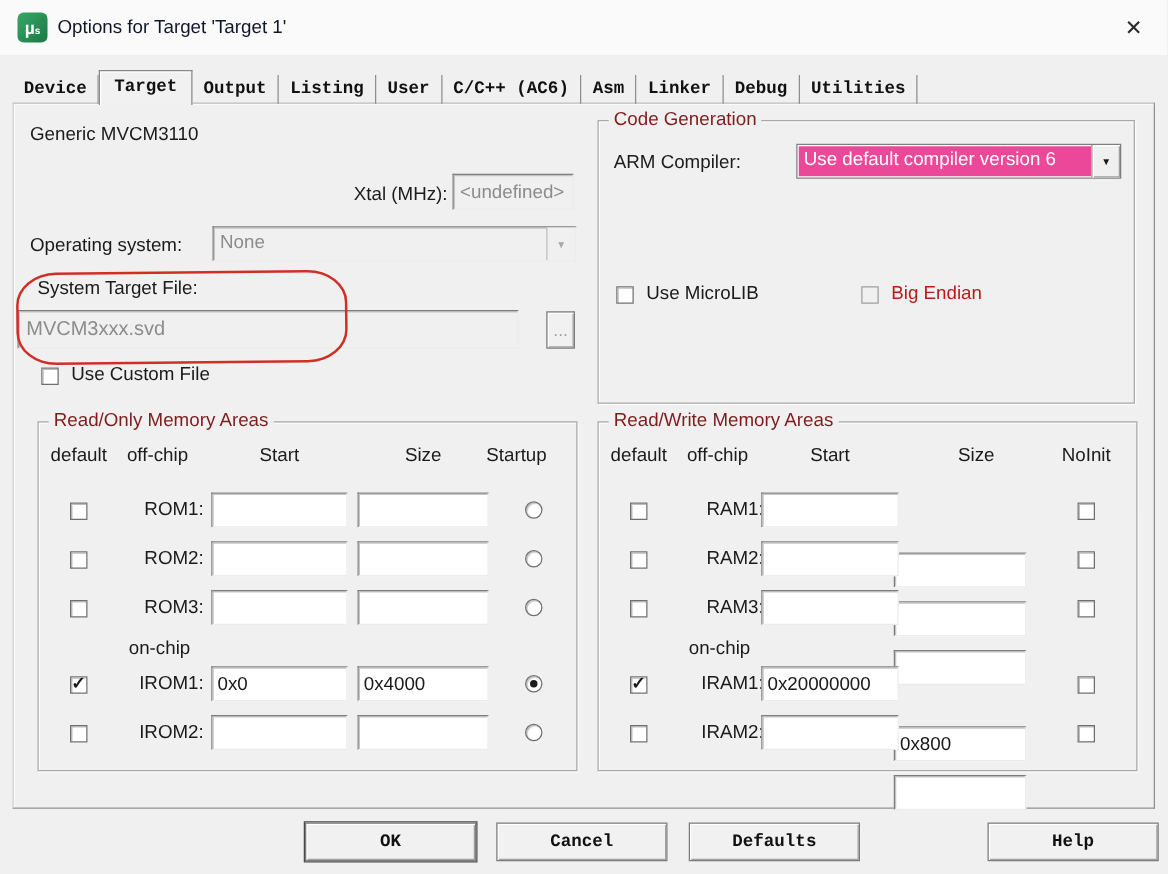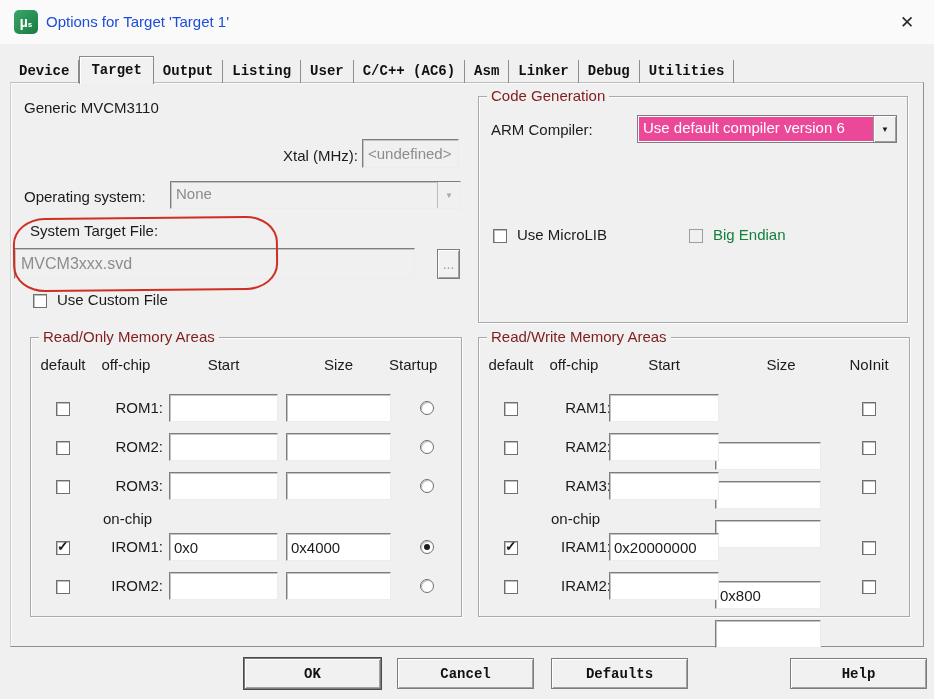--- a/index.html
+++ b/index.html
@@ -15,21 +15,21 @@
 
   
   .titlebar { position:absolute; left:0; top:0; width:934px; height:44px; background:#fafafa; }
   .app-icon {
     position:absolute; left:14px; top:10px; width:24px; height:24px; border-radius:5px;
     background:linear-gradient(135deg,#3aa767,#187a43);
     color:#fff; display:flex; align-items:center; justify-content:center;
     font-weight:700; font-size:14px; line-height:1;
   }
   .app-icon .sub { font-size:8px; margin-top:6px; }
-  .title-text { position:absolute; left:46px; top:0; height:44px; line-height:44px; font-size:15px; color:#1d4ed8; }
+  .title-text { position:absolute; left:46px; top:0; height:44px; line-height:44px; font-size:15px; color:#0f172a; }
   .close-btn {
     position:absolute; right:12px; top:7px; width:30px; height:30px;
     display:flex; align-items:center; justify-content:center;
     font-size:17px; color:#2b2b2b; cursor:default;
   }
 
   
   .tabstrip { position:absolute; left:10px; top:55px; height:28px; display:flex; align-items:flex-end; z-index:3; }
   .tab {
     font-family:"Liberation Mono", monospace; font-weight:700; font-size:14px; color:#111;
@@ -77,21 +77,21 @@
   }
   .cb .glyph { display:none; position:absolute; top:-4px; left:0px; font-size:14px; font-weight:700; color:#1a1a1a; }
   .cb.checked .glyph { display:block; }
   .cb.disabled { background:#f0f0f0; border-color:#9e9e9e; box-shadow:none; }
   .radio {
     position:absolute; width:14px; height:14px; border-radius:50%; background:#fff;
     border:1px solid #6f6f6f; box-shadow:inset 1px 1px 1px #bdbdbd;
   }
   .radio.selected::after { content:""; position:absolute; inset:3px; border-radius:50%; background:#1c1c1c; }
   .lbl { position:absolute; white-space:nowrap; }
-  .dim { color:#15803d; }
+  .dim { color:#b91c1c; }
 
   
   .combo { position:absolute; display:flex; border:1px solid #7e7e7e; background:#fff; }
   .combo .sel {
     flex:1; margin:1px 0 1px 1px; background:#ec4899; color:#fff;
     font-size:15px; line-height:22px; padding:0 4px; white-space:nowrap; overflow:hidden;
   }
   .combo .dbtn {
     width:23px; background:#f0f0f0; border-left:1px solid #9a9a9a;
     box-shadow:inset 1px 1px 0 #fff, inset -1px -1px 0 #9f9f9f;

